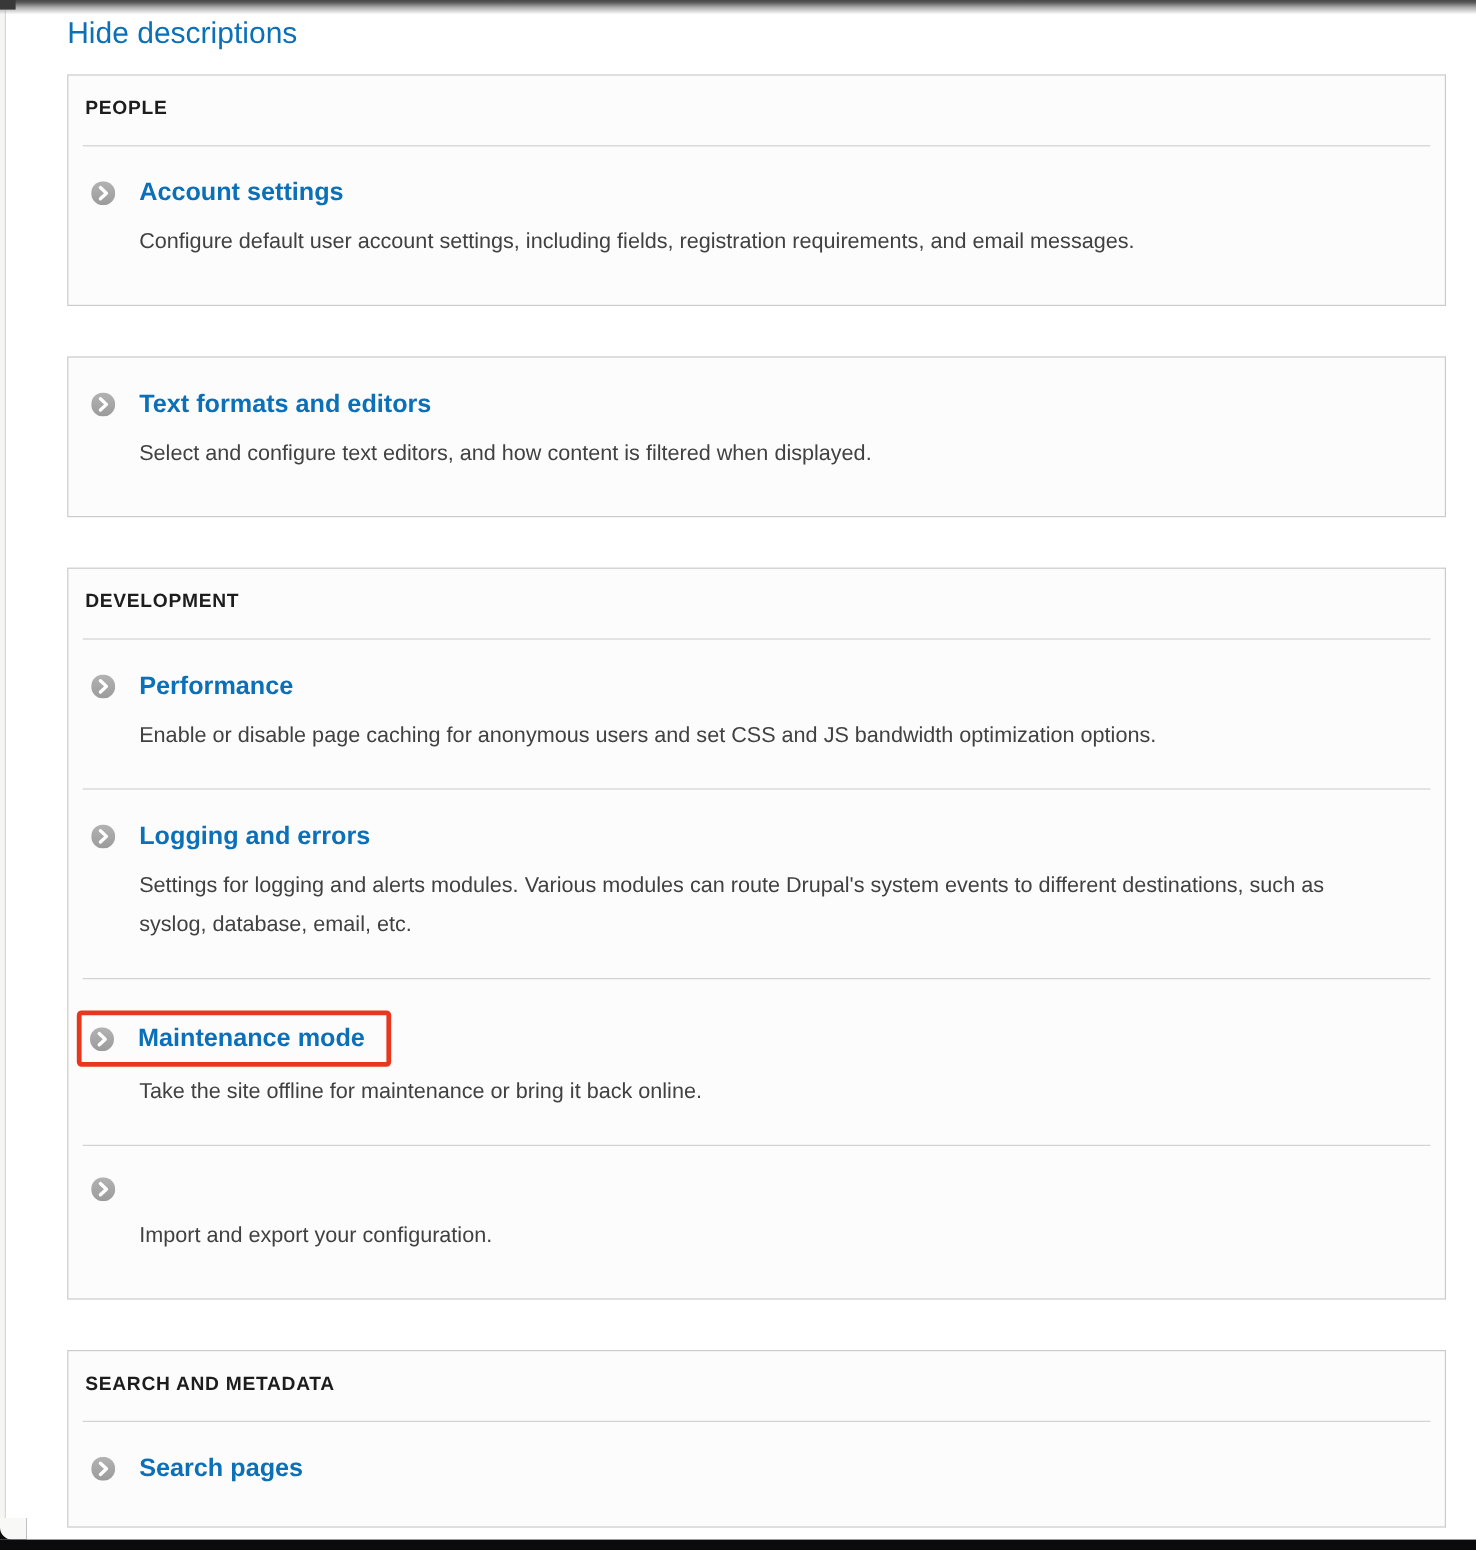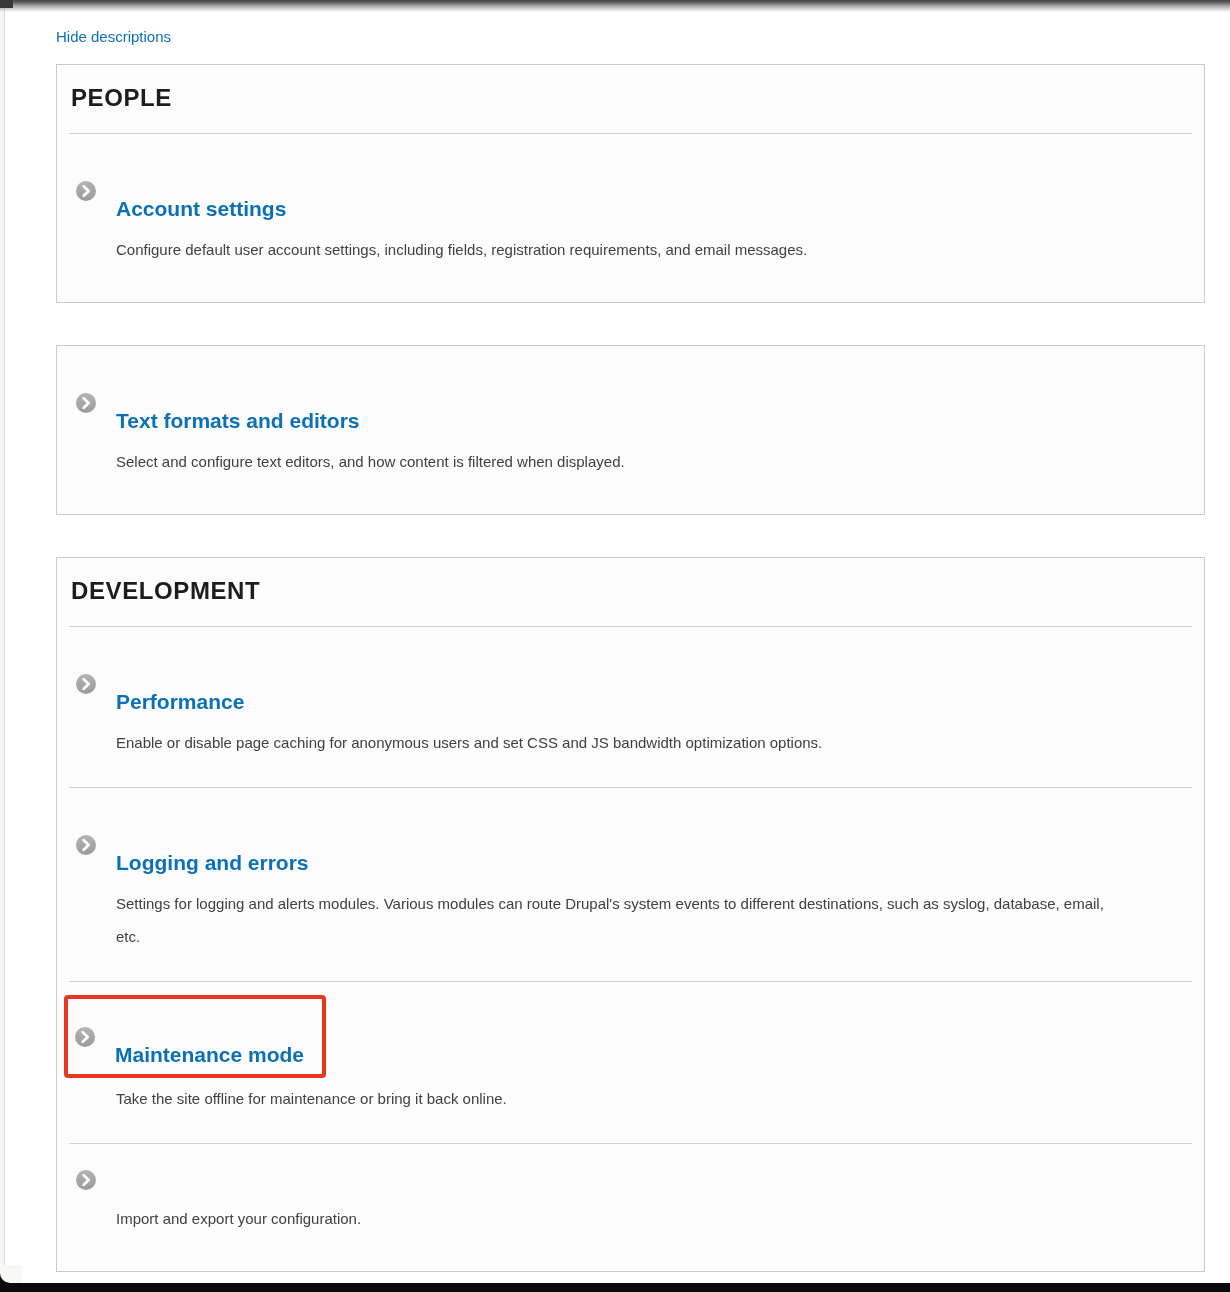--- a/index.html
+++ b/index.html
@@ -21,52 +21,52 @@
     background:#f5f5f3;border-right:1px solid #d8d8d8;
   }
   
   .bottom-bar{position:absolute;left:0;right:0;bottom:0;height:9px;background:#0b0b0d;z-index:7;}
   .bl-corner{position:absolute;left:0;bottom:9px;width:22px;height:18px;background:#0b0b0d;z-index:7;}
   .bl-corner::after{content:"";position:absolute;inset:0;background:#f8f8f7;border-bottom-left-radius:10px;}
 
   .content{position:relative;margin:0 25px 0 56px;padding-top:12px;z-index:1;}
 
   .hide-link{
-    display:inline-block;margin:16px 0 19px 0;
-    color:var(--link-blue);font-size:15px;text-decoration:none;cursor:pointer;
+    display:inline-block;margin:2px 0 19px 0;
+    color:var(--link-blue);font-size:25px;text-decoration:none;cursor:pointer;
   }
 
   .panel{
     border:1px solid var(--panel-border);
     background:var(--panel-bg);
     margin:0 0 42px 0;
   }
   .panel-header{
     margin:0 12px;padding:19px 2px 21px 2px;
     border-bottom:1px solid var(--divider);
-    font-size:24px;font-weight:bold;color:#1d1d1d;letter-spacing:0.6px;
+    font-size:16px;font-weight:bold;color:#1d1d1d;letter-spacing:0.6px;
   }
   .item{margin:0 12px;padding:26px 2px 28px 2px;}
   .item + .item{border-top:1px solid var(--divider);}
   .item:last-child{padding-bottom:36px;}
 
   .item-head{display:flex;align-items:center;gap:20px;margin-left:5px;}
   .chev{width:20px;height:20px;flex:0 0 20px;display:block;}
   .item-link{
     color:var(--link-blue);font-size:21px;font-weight:bold;
-    text-decoration:none;line-height:25px;cursor:pointer;margin-top:36px;
+    text-decoration:none;line-height:25px;cursor:pointer;
   }
   .item-link.underline{}
   .item-desc{
     margin:12px 0 0 45px;max-width:1010px;
-    font-size:15px;line-height:33px;color:#414141;
-  }
-
-  
-  .item.highlighted{padding-top:13px;}
+    font-size:18px;line-height:33px;color:#414141;
+  }
+
+  
+  .item.highlighted{}
   .highlight-box{
     display:inline-flex;border:4px solid var(--highlight-red);border-radius:4px;
     padding:7px 18px 7px 7px;margin-left:-7px;background:transparent;
   }
   .highlight-box .item-head{margin-left:0;}
   .item.highlighted .item-desc{margin-top:4px;}
 
   .hidden-defs{position:absolute;width:0;height:0;overflow:hidden;}
 </style>
 </head>

